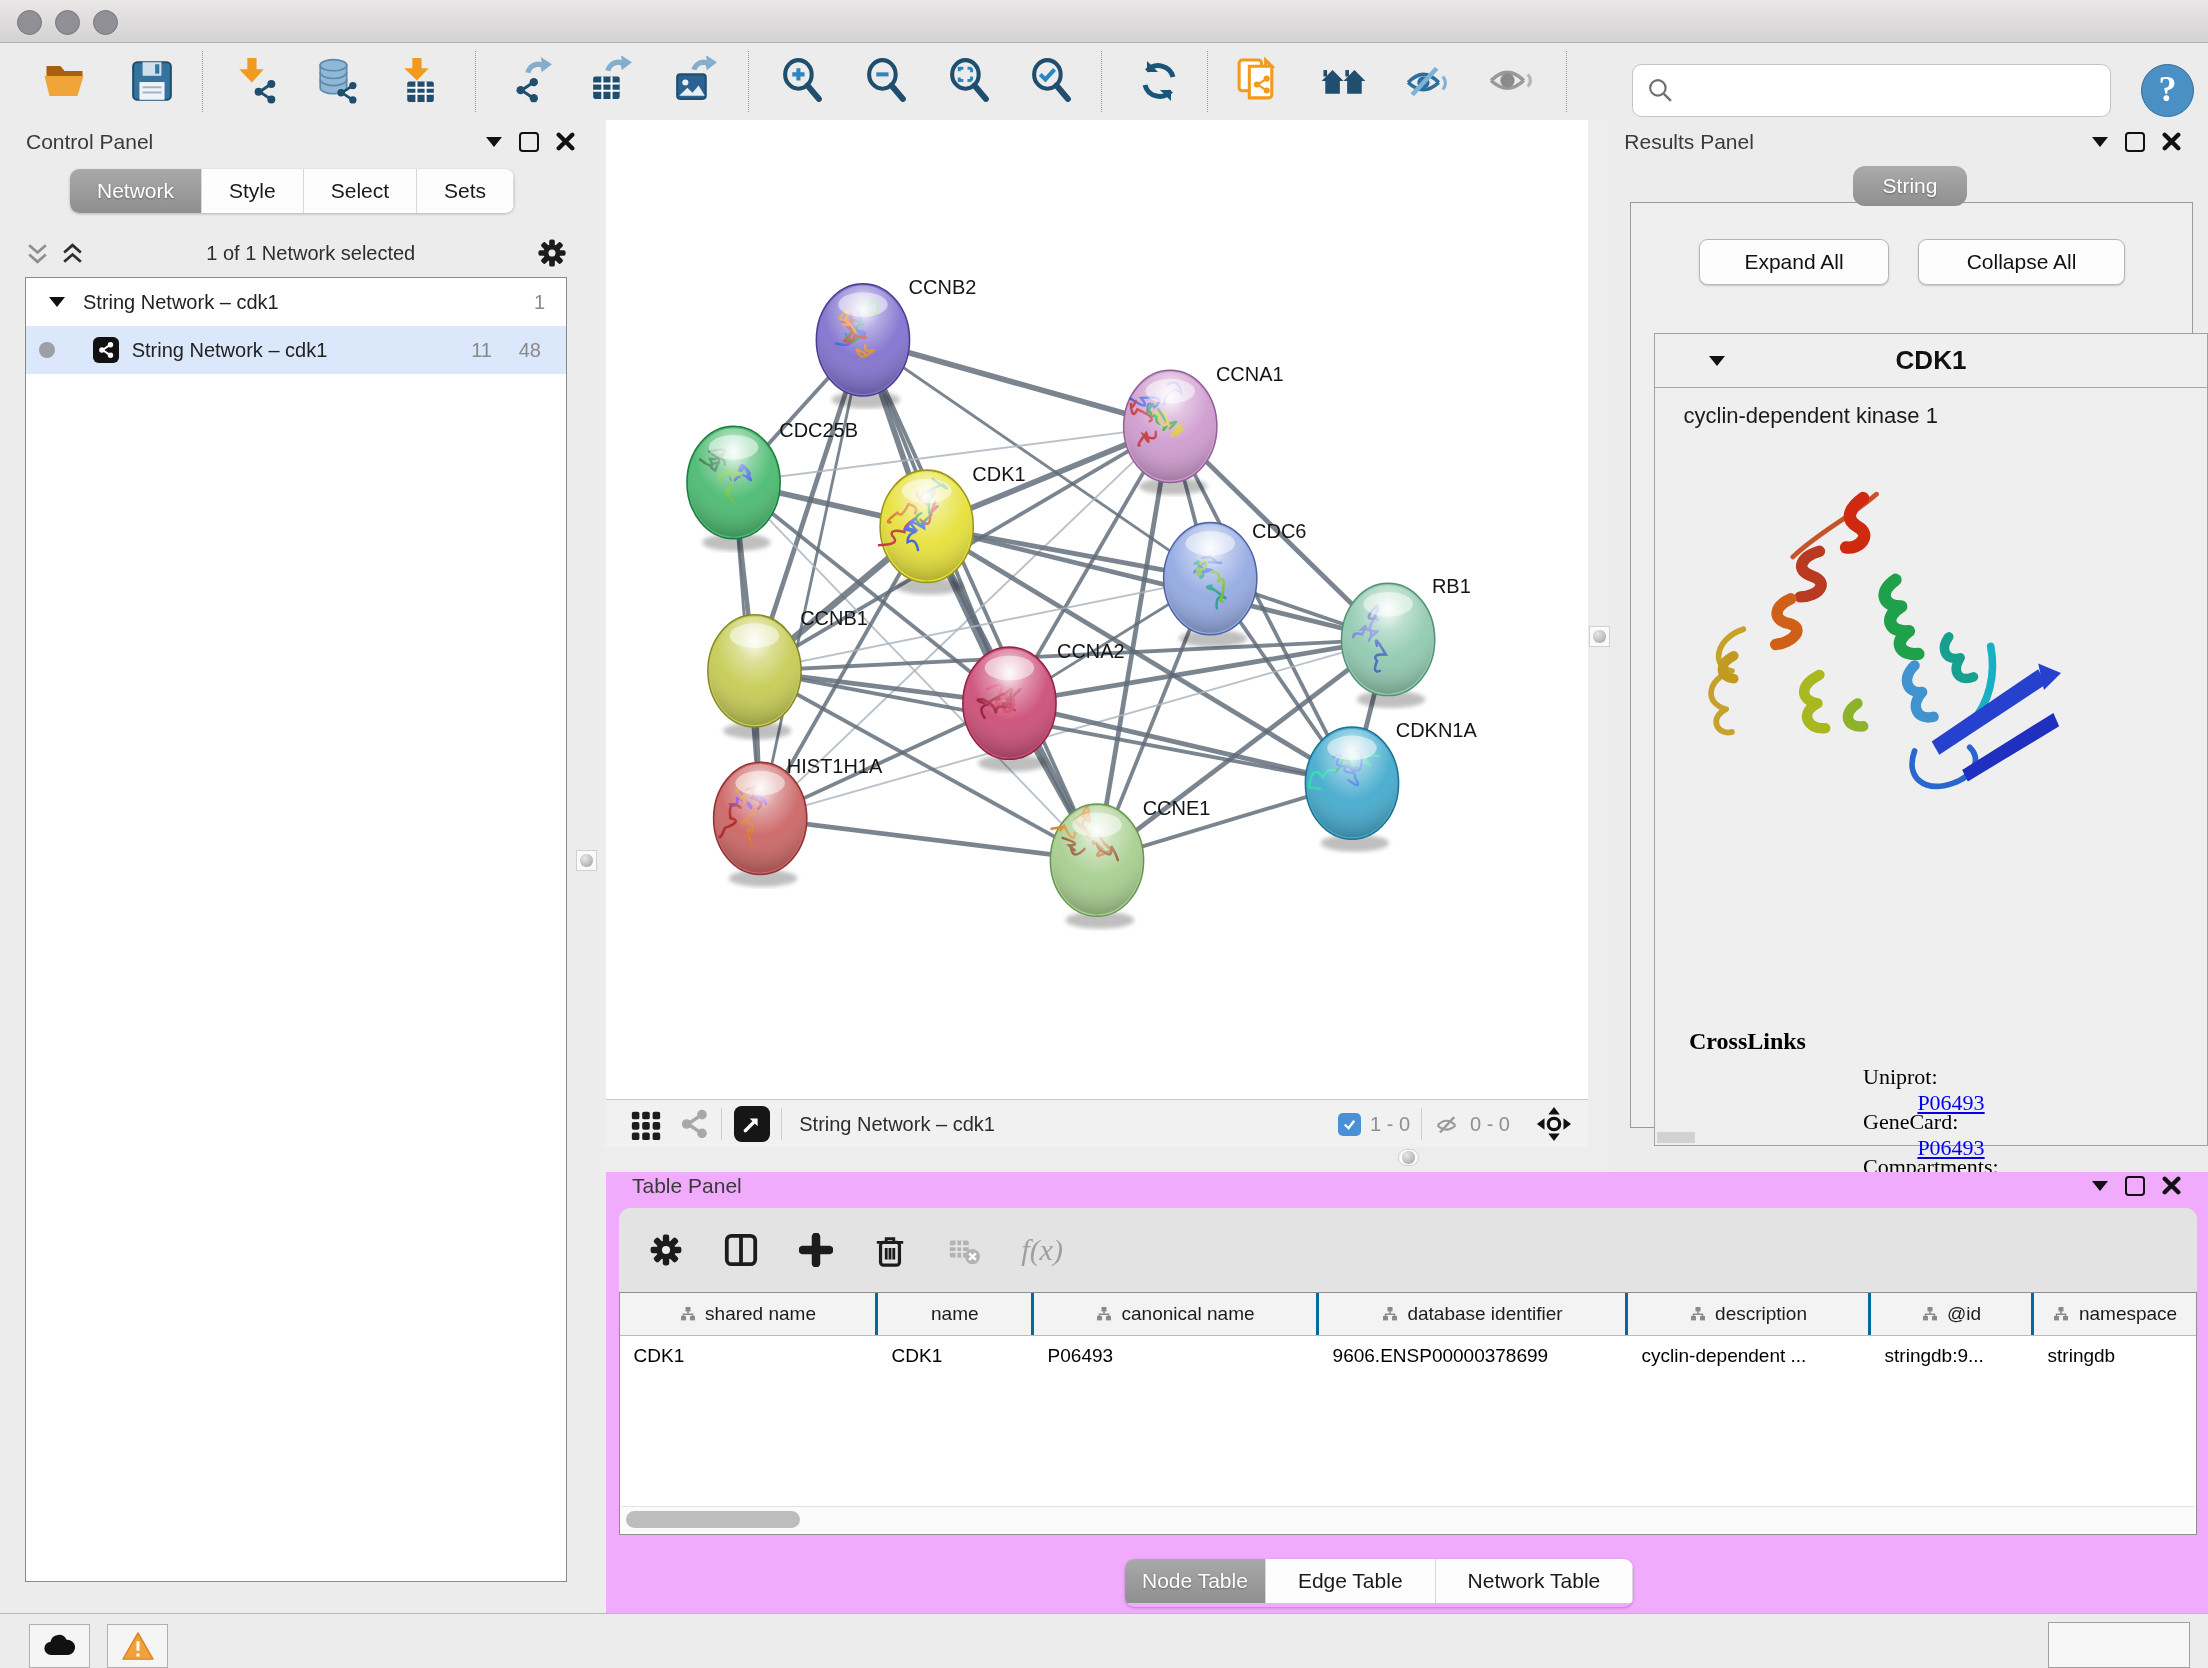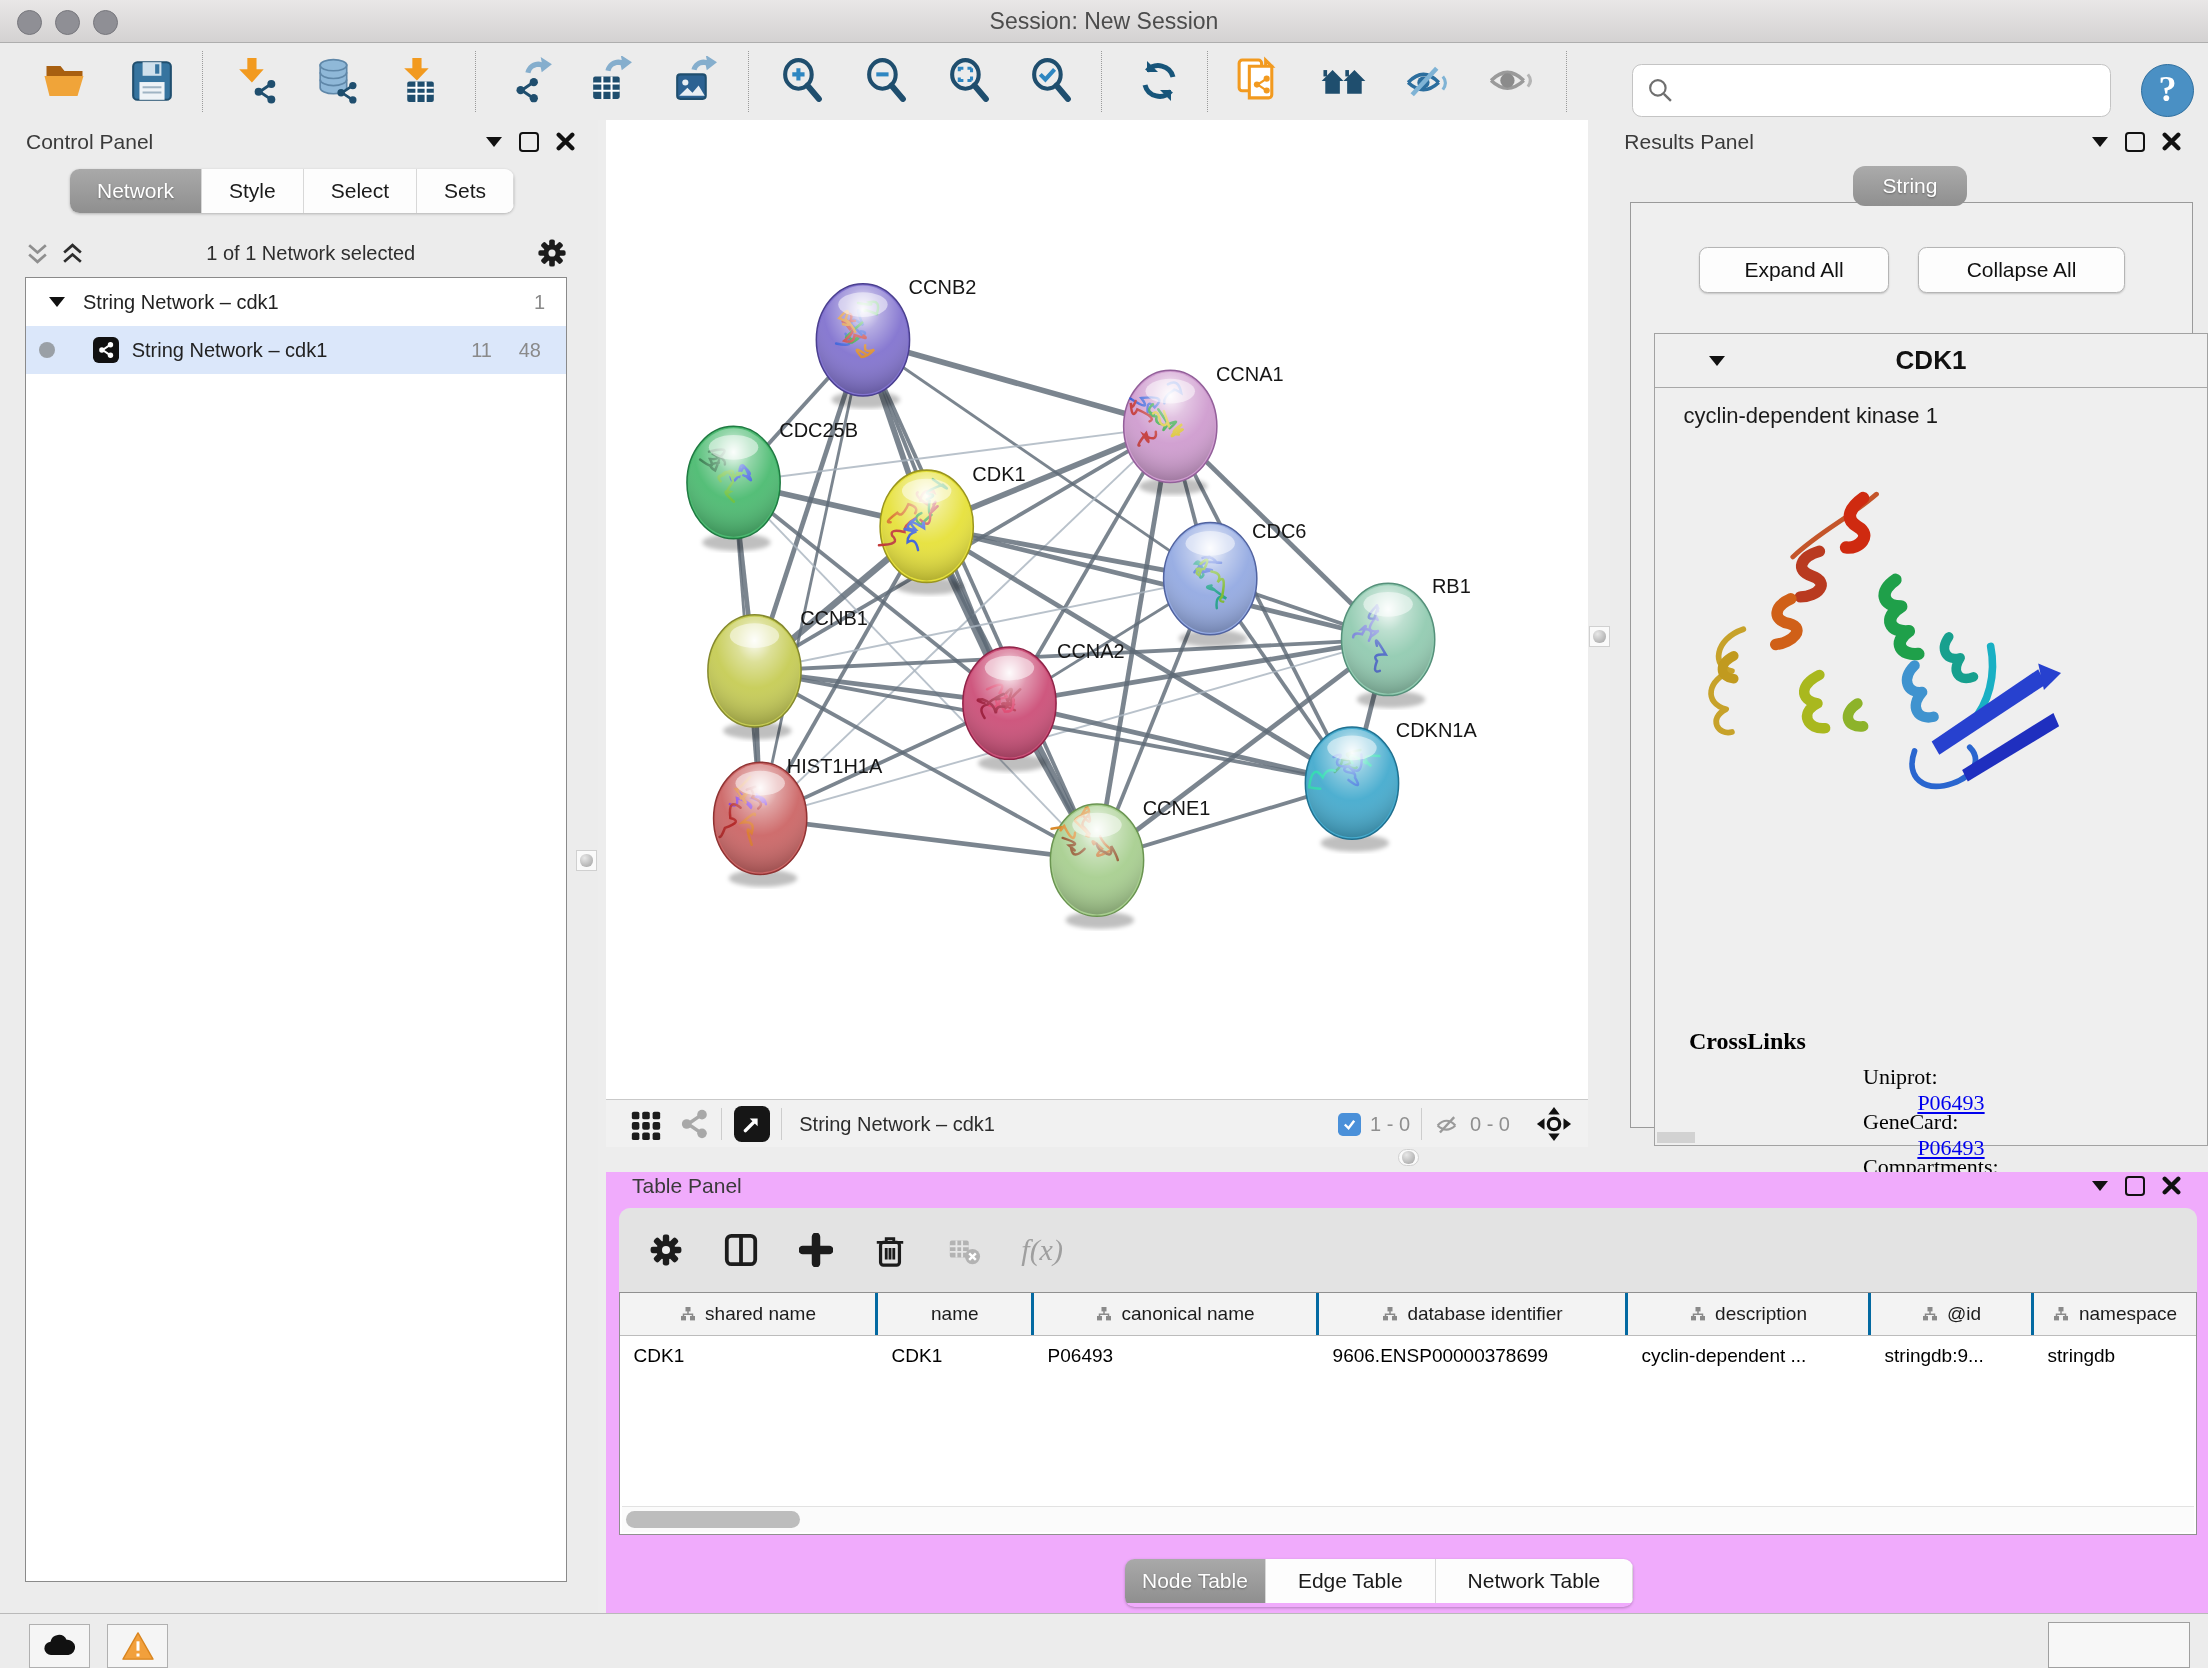--- a/index.html
+++ b/index.html
@@ -68,21 +68,21 @@
   .chk{width:23px;height:23px;border-radius:4.8px;background:#4a90d9;display:inline-flex;
       align-items:center;justify-content:center;}
   
   #results-panel{left:1610px;top:120px;width:598px;height:1493px;background:#ececec;}
   #rp-head{position:absolute;left:14.3px;top:9.5px;right:27px;display:flex;justify-content:space-between;align-items:center;}
   #rp-tab{position:absolute;left:243px;top:46px;width:114px;height:40px;z-index:2;
       background:linear-gradient(#ababab,#8f8f8f);border-radius:12px;color:#fff;font-size:21px;
       display:flex;align-items:center;justify-content:center;text-shadow:0 1px 1.9px rgba(0,0,0,.35);}
   #rp-box{position:absolute;left:20px;top:82px;width:561px;height:924px;background:#efefef;
       border:1.9px solid #9a9a9a;}
-  .rp-btn{position:absolute;top:44px;height:44px;background:#fdfdfd;border:1px solid #b5b5b5;
+  .rp-btn{position:absolute;top:36px;height:44px;background:#fdfdfd;border:1px solid #b5b5b5;
       border-radius:8.6px;font-size:21px;color:#111;display:flex;align-items:center;justify-content:center;
       box-shadow:0 1px 1.9px rgba(0,0,0,.18);}
   #rp-inner{position:absolute;left:23px;top:130px;width:552px;height:811px;background:#efefef;
       border:1.9px solid #a2a2a2;}
   #rp-generow{position:relative;height:53px;border-bottom:1.9px solid #a8a8a8;display:flex;
       align-items:center;justify-content:center;}
   #rp-generow .tri-down{position:absolute;left:54px;}
   #rp-gene{font-size:26px;font-weight:bold;color:#111;}
   #rp-desc{padding:15px 0 0 28.5px;font-size:22px;color:#1a1a1a;}
   #xl-head{position:absolute;left:34px;top:694px;font-family:"Liberation Serif",serif;
@@ -147,21 +147,20 @@
     </symbol>
   </defs>
 </svg>
 
 <div id="app">
 
   <div id="titlebar" class="abs">
     <div class="tl" style="left:17px"></div>
     <div class="tl" style="left:55px"></div>
     <div class="tl" style="left:93px"></div>
-    <div id="win-title">Session: New Session</div>
   </div>
 
   <div id="toolbar" class="abs">
     <div class="tbtn" style="left:41px">
       <svg width="49" height="44" viewBox="0 0 48 44">
         <path d="M4 7 h14 l4 5 h18 v7 H4 z" fill="#a85f10"></path>
         <path d="M2 17 h39 l-6 20 H7 z" fill="#f0a439"></path>
       </svg>
     </div>
     <div class="tbtn" style="left:126px">

